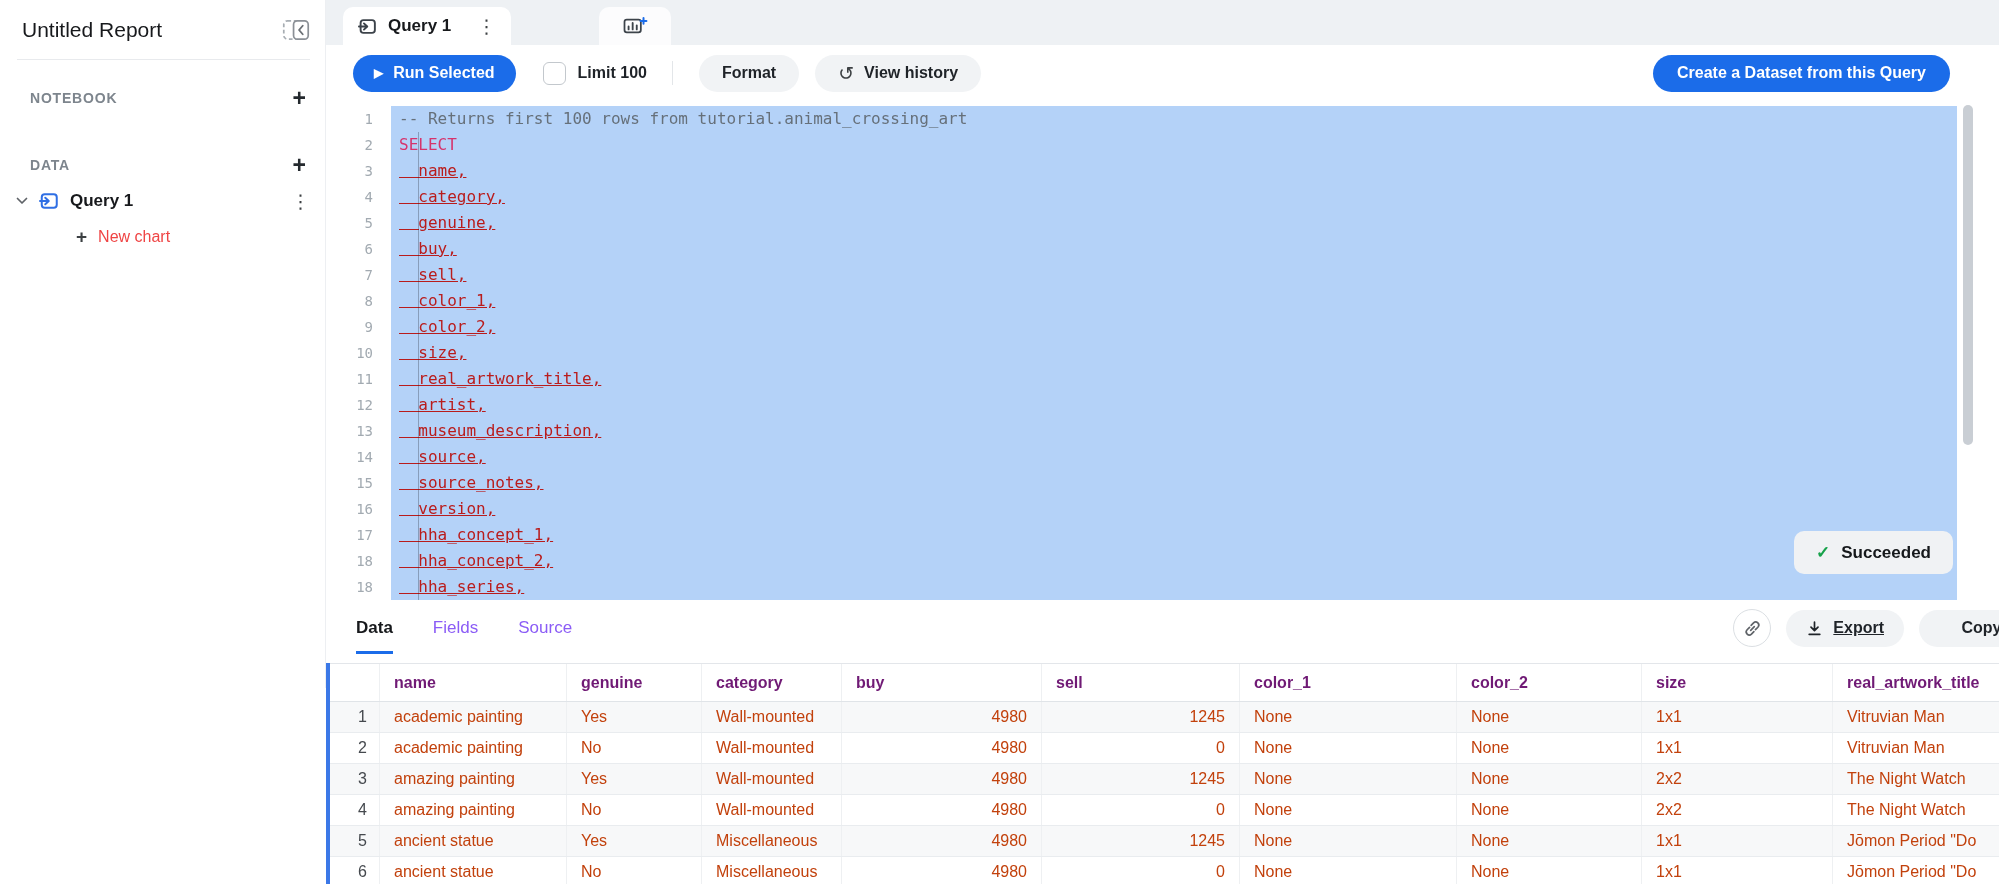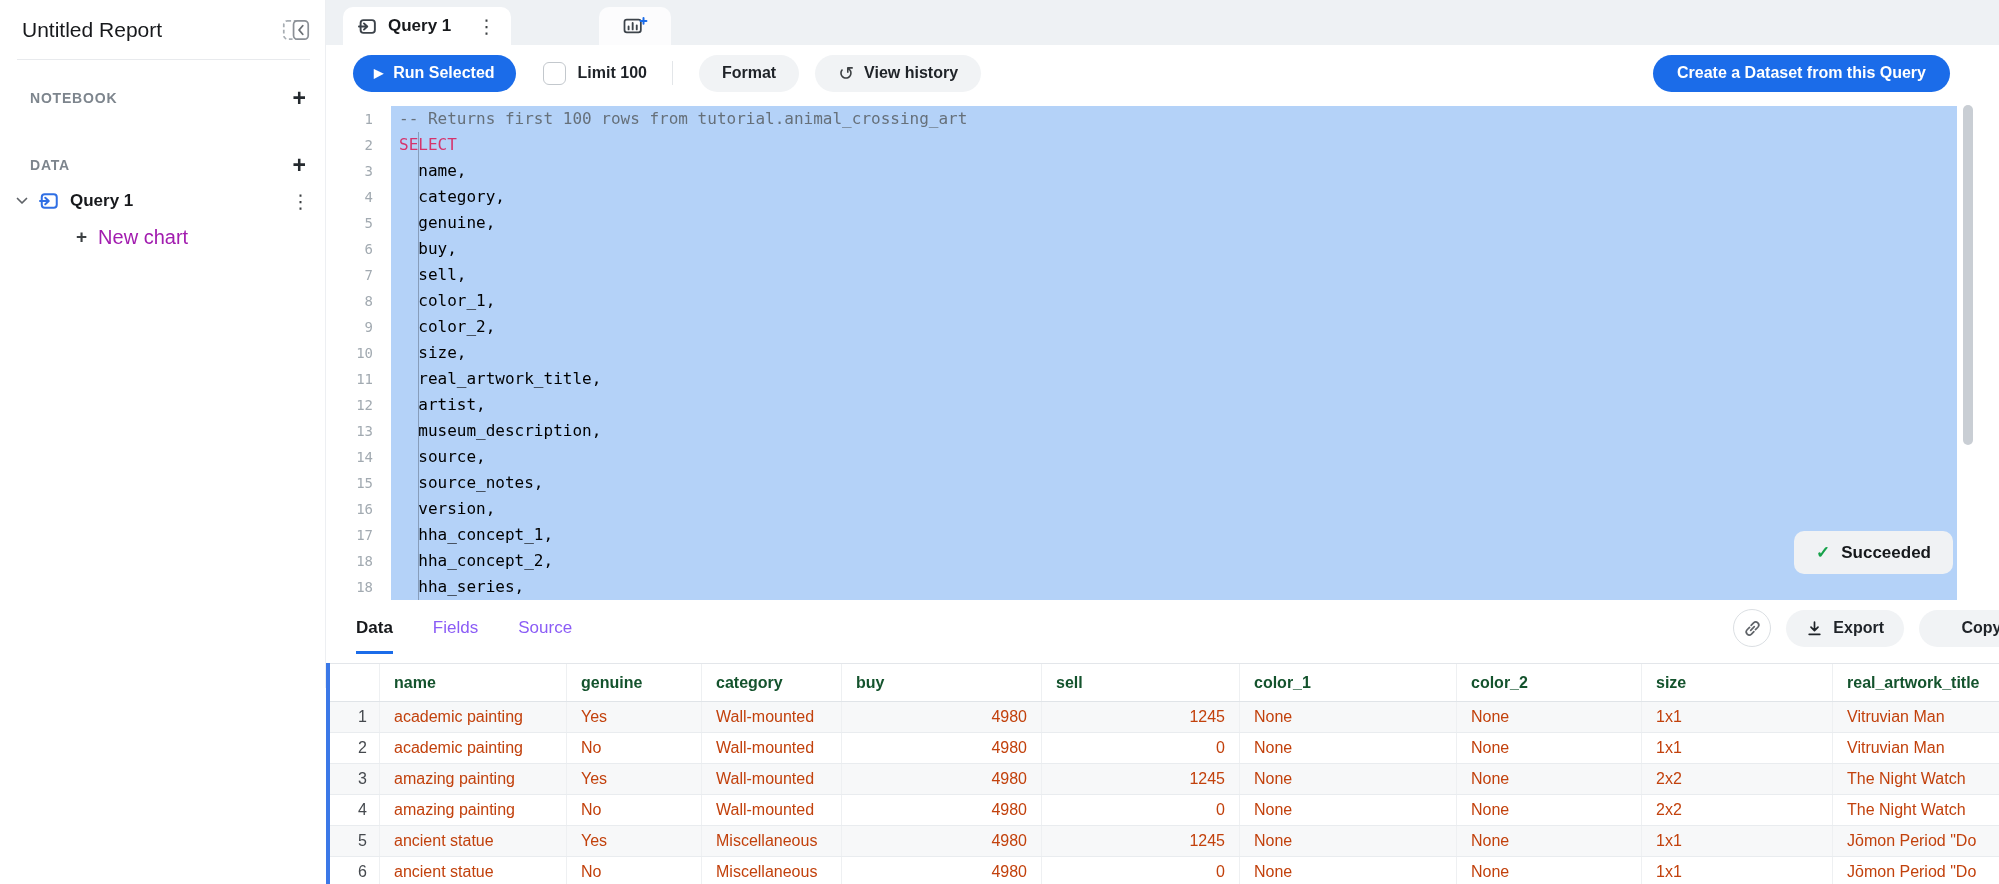--- a/index.html
+++ b/index.html
@@ -18,21 +18,21 @@
   .section-row.data { margin-top:37px; }
   .section-label { font-size:14px; font-weight:700; letter-spacing:0.8px; color:#7d858d;margin-left:12px; }
   .plus { font-size:23px; font-weight:600; color:#24292e; line-height:1; }
   .tree-item { display:flex; align-items:center; height:32px; padding:0 15px 0 16px; margin-top:5px; cursor:pointer; }
   .tree-item .label { margin-left:11px; font-size:17px; font-weight:700; color:#17191c; }
   .tree-item .qicon { margin-left:11px; color:#2f6fe4; }
   .kebab { font-size:19px; color:#3c4043; line-height:1; }
   .tree-item .kebab { margin-left:auto; }
   .tree-sub { display:flex; align-items:center; gap:11px; height:28px; margin-top:6px; padding-left:76px; cursor:pointer; }
   .tree-sub .plus-sm { font-size:19px; font-weight:700; color:#3c4043; }
-  .tree-sub .label { font-size:20px; color:#a21caf; }
+  .tree-sub .label { font-size:16px; color:#ef4444; }
 
   
   .main { flex:1; display:flex; flex-direction:column; background:#fff; min-width:0; }
 
   .tabstrip { height:45px; background:#eef1f4; display:flex; align-items:flex-end; padding-left:17px; }
   .tab { height:38px; border-radius:10px 10px 0 0; display:flex; align-items:center; cursor:pointer; }
   .tab.active { background:#fff; padding:0 15px; gap:11px; min-width:168px; }
   .tab.active .label { font-size:17px; font-weight:700; color:#17191c; }
   .tab.active .qicon { color:#3c434a; }
   .tab.icon-tab { margin-left:88px; width:72px; background:rgba(255,255,255,.8); justify-content:center; }
@@ -48,45 +48,45 @@
   .vdiv { width:1px; height:24px; background:#e3e6e9; margin:0 26px 0 25px; }
   .btn.create { margin-left:auto; padding:0 24px; }
 
   
   .editor { position:relative; height:501px; display:flex; padding-top:5px; background:#fff; }
   .gutter { width:65px; padding-right:18px; text-align:right; }
   .line-no { height:26px; line-height:26px; font-family:"DejaVu Sans Mono", monospace; font-size:14px; color:#a2aab1; }
   .code { flex:1; margin-right:42px; }
   .code-line { height:26px; line-height:26px; padding-left:8px; white-space:pre;
     font-family:"DejaVu Sans Mono", monospace; font-size:16px; background:#b4d2f8; }
-  .tok-plain { color:#000000; }
+  .tok-plain { color:#b91c1c;text-decoration:underline; }
   .tok-comment { color:#66707a; }
   .tok-keyword { color:#d6336c; }
   .indent-guide { position:absolute; left:92px; top:31px; height:468px; width:1px; background:rgba(32,38,45,.30); }
   .status-badge { position:absolute; right:46px; bottom:28px; height:43px; background:#f0f2f4; border-radius:10px;
     display:flex; align-items:center; gap:11px; padding:0 22px; font-size:17px; font-weight:700; color:#15181b; }
   .check { color:#17a24a; font-size:17px; font-weight:700; }
   .editor-scrollbar { position:absolute; right:26px; top:4px; width:10px; height:340px; background:#c9ced4; border-radius:6px; cursor:pointer; }
 
   
   .results { flex:1; min-height:0; }
   .results-bar { height:52px; display:flex; align-items:center; padding-left:30px; }
   .rtabs { display:flex; gap:40px; align-self:stretch; align-items:stretch; }
   .rtab { display:flex; align-items:center; font-size:17px; color:#8b5cf6; cursor:pointer; border-bottom:3px solid transparent; padding-top:3px; }
   .rtab.active { color:#17191c; font-weight:700; border-bottom-color:#1b6ce9; }
   .rbar-actions { margin-left:auto; margin-right:-45px; display:flex; align-items:center; gap:15px; }
   .circle-btn { width:38px; height:38px; border-radius:50%; border:1px solid #dbdfe3; background:#fff; display:grid; place-items:center; cursor:pointer; }
   .btn.copy { width:125px; justify-content:center; }
-  .btn.export { padding:0 20px; }
+  .btn.export { padding:0 20px;text-decoration:underline; }
 
   .table-wrap { position:relative; padding-left:4px; margin-top:9px; }
   .accent-bar { position:absolute; left:0; top:0; bottom:-200px; width:4px; background:#3b78e7; }
   .thead-row, .trow { display:grid; grid-template-columns:50px 187px 135px 140px 200px 198px 217px 185px 191px 300px; }
   .thead-row { border-top:1px solid #e3e6ea; border-bottom:1px solid #e0e4e8; background:#fff; }
-  .th { line-height:37px; padding:0 14px; font-size:16px; font-weight:700; color:#14532d; white-space:nowrap; overflow:hidden; border-right:1px solid #eef0f2; }
+  .th { line-height:37px; padding:0 14px; font-size:16px; font-weight:700; color:#701a75; white-space:nowrap; overflow:hidden; border-right:1px solid #eef0f2; }
   .trow { border-bottom:1px solid #e9ecef; background:#fff; }
   .trow:nth-child(odd) { background:#f7f8f9; }
   .td { line-height:30px; padding:0 14px; font-size:16px; color:#c2410c; white-space:nowrap; overflow:hidden; border-right:1px solid #eef0f2; }
   .td.num { text-align:right; padding-right:14px; }
   .td.c0 { color:#45494e; padding-right:12px; }
 </style>
 </head>
 <body>
 
 <div class="app">

